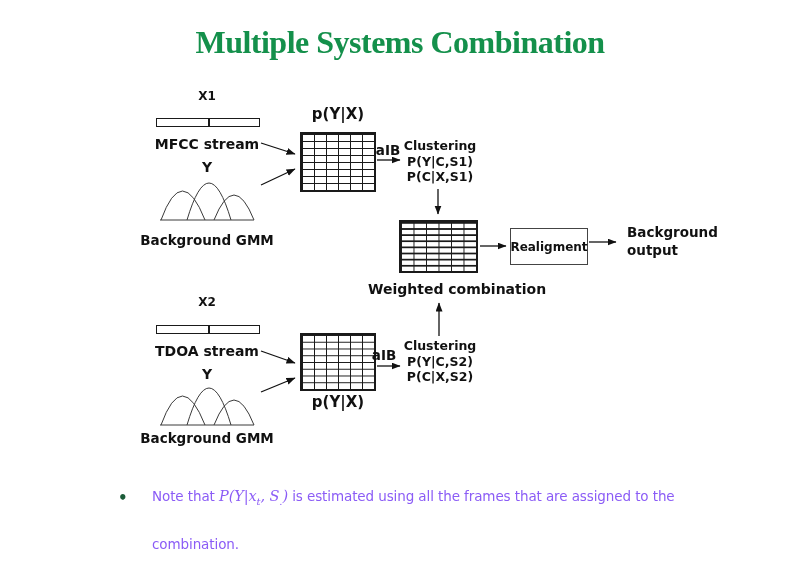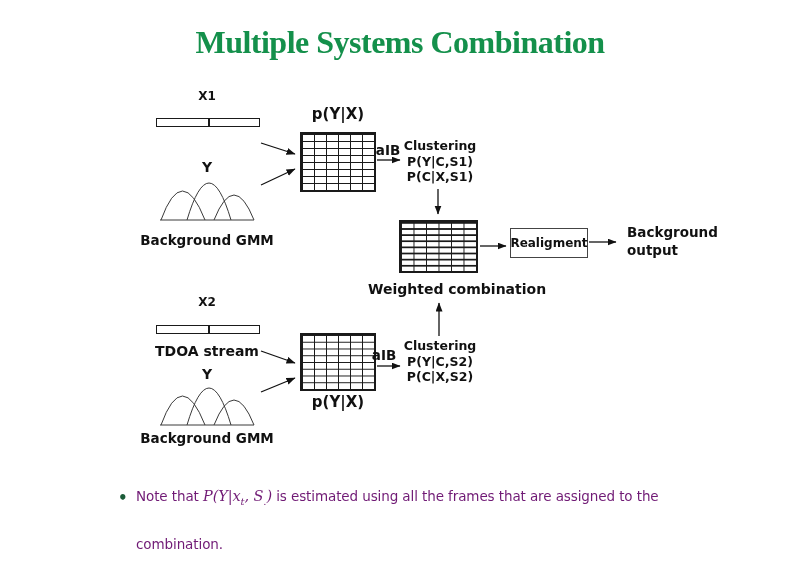--- a/index.html
+++ b/index.html
@@ -50,51 +50,52 @@
   #pyx-top{left:300px;top:105px;width:76px;font-size:15px;}
   #pyx-bottom{left:300px;top:393px;width:76px;font-size:15px;}
   #aib-top{left:372px;top:142px;width:32px;font-size:13.5px;}
   #aib-bottom{left:368px;top:347px;width:32px;font-size:13.5px;}
   .clustering{position:absolute;text-align:center;font-weight:600;font-size:12.5px;line-height:15.5px;white-space:nowrap;}
   #clustering-top{left:398px;top:138px;width:84px;}
   #clustering-bottom{left:398px;top:338px;width:84px;}
   #weighted-label{left:368px;top:281px;width:150px;font-size:14px;}
   
   #realign-box{
-    position:absolute;left:510px;top:228px;width:78px;height:30px;box-sizing:border-box;
+    position:absolute;left:510px;top:228px;width:78px;height:37px;box-sizing:border-box;
     border:1px solid #444;background:#fff;display:flex;align-items:center;justify-content:center;
     font-size:12px;font-weight:600;white-space:nowrap;
   }
   #output-text{left:627px;top:223px;text-align:left;font-size:13.5px;line-height:18px;}
   
   .gmm{position:absolute;overflow:visible;}
   .gmm path{stroke:#3a3a3a;stroke-width:1;fill:none;}
   
   #arrows{position:absolute;left:0;top:0;pointer-events:none;}
   #arrows line{stroke:#111;stroke-width:1.3;}
   
   .bullet-dot{position:absolute;left:118px;top:489px;color:var(--bullet-green);font-size:15px;font-weight:700;}
-  .bullet-line{position:absolute;left:136px;white-space:nowrap;font-size:13.5px;letter-spacing:-0.1px;color:#701a75;}
+  .bullet-line{position:absolute;left:152px;white-space:nowrap;font-size:13.5px;letter-spacing:-0.1px;color:#8b5cf6;}
   #bline1{top:488px;}
   #bline2{top:512px;}
   #bline3{top:536px;}
   .math{font-family:"DejaVu Serif",serif;font-style:italic;font-size:14.5px;}
   .math sub{font-size:10px;font-style:italic;}
 </style>
 </head>
 <body>
 
 <div class="stage">
 
   <div class="title">Multiple Systems Combination</div>
 
   <div class="fl" id="x1-label">X1</div>
   <div class="bar" id="bar1">
     <div class="bar-divider"></div>
   </div>
+  <div class="fl" id="mfcc-label">MFCC stream</div>
   <div class="fl" id="y1-label">Y</div>
   <svg class="gmm" id="gmm1" width="98" height="42" viewBox="0 0 98 42">
     <path d="M2,40 L96,40"></path>
     <path d="M3,40 Q24,-18 47,40"></path>
     <path d="M29,40 Q51,-34 73,40"></path>
     <path d="M56,40 Q76,-10 96,40"></path>
   </svg>
   <div class="fl" id="bg-gmm1">Background GMM</div>
 
   <div class="fl" id="pyx-top">p(Y|X)</div>

